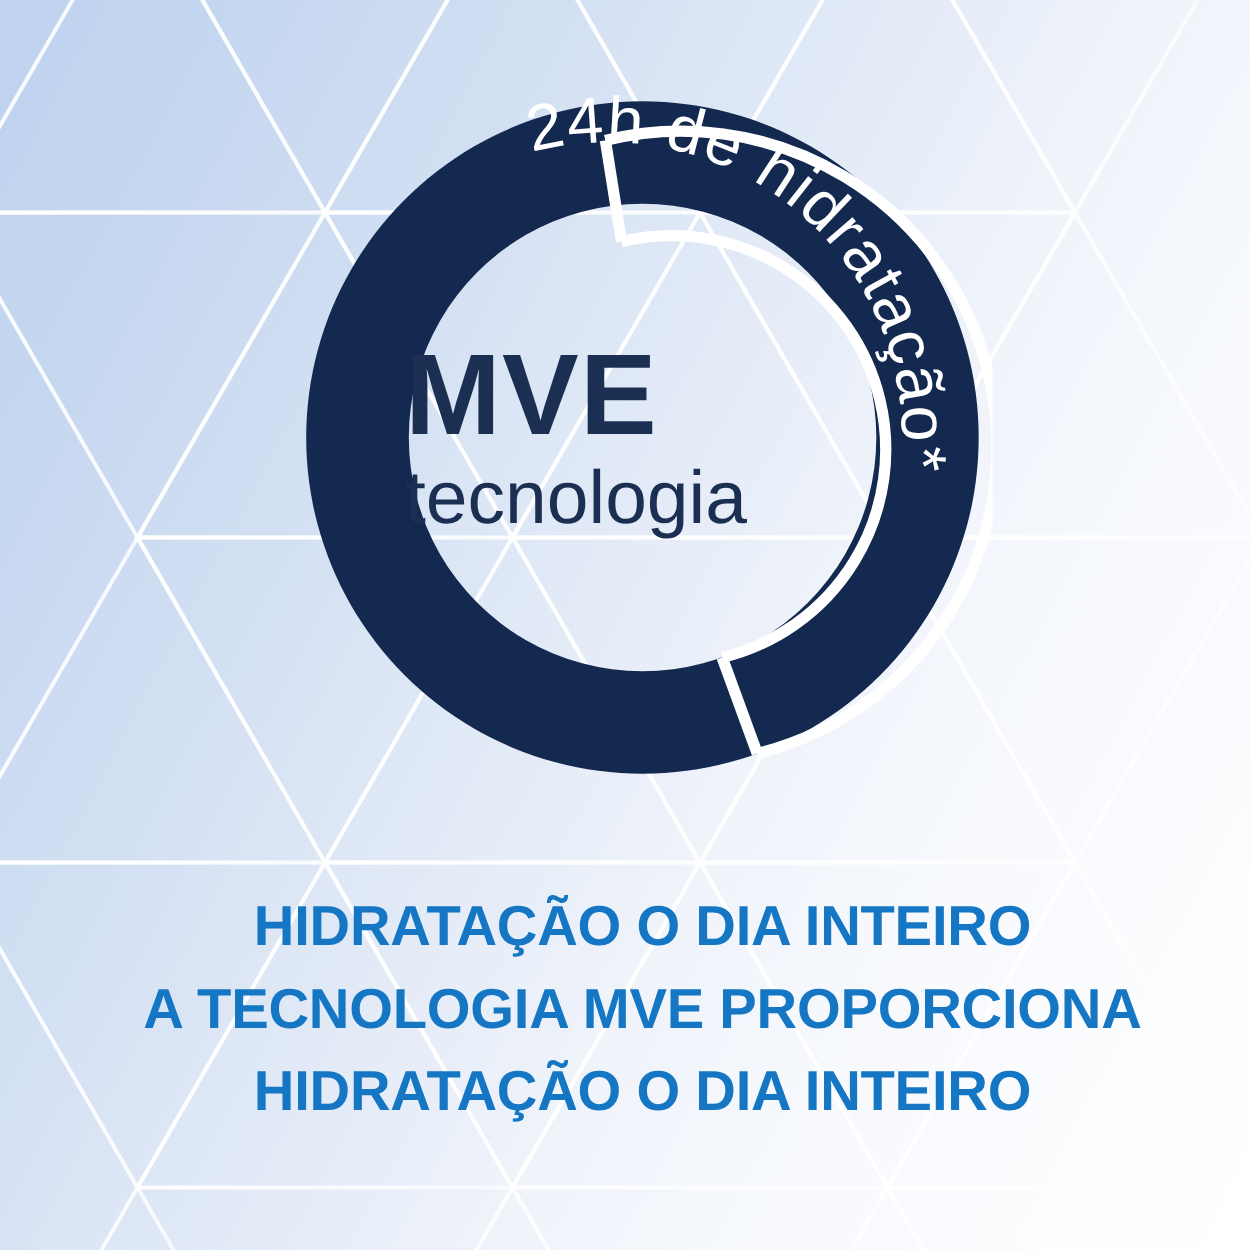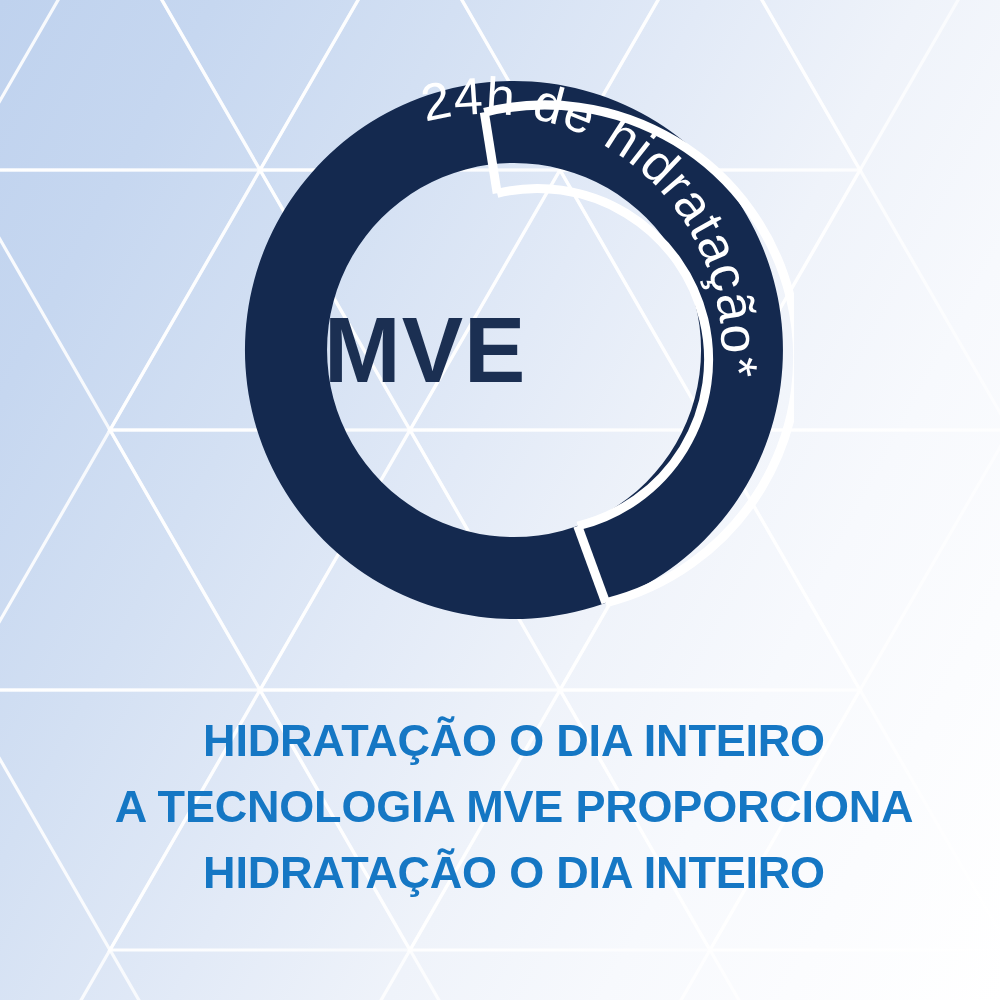--- a/index.html
+++ b/index.html
@@ -190,20 +190,21 @@
                  A 244 244 0 0 1 371.8 532.8" stroke-width="9"></path>
       </g>
 
       <text font-family="Liberation Sans, sans-serif" font-size="52" font-weight="400" fill="#ffffff" letter-spacing="1.2">
         <textPath href="#arcTextPath" startOffset="7%" id="arcLabelTextPath">24h de hidratação*</textPath>
       </text>
     </svg>
 
     <div class="badge-center-text">
       <span class="mve-word">MVE</span>
+      <span class="mve-sub">tecnologia</span>
     </div>
   </div>
 
   <div id="headline">
     <span class="hl">HIDRATAÇÃO O DIA INTEIRO</span>
     <span class="hl">A TECNOLOGIA MVE PROPORCIONA</span>
     <span class="hl">HIDRATAÇÃO O DIA INTEIRO</span>
   </div>
 
 

